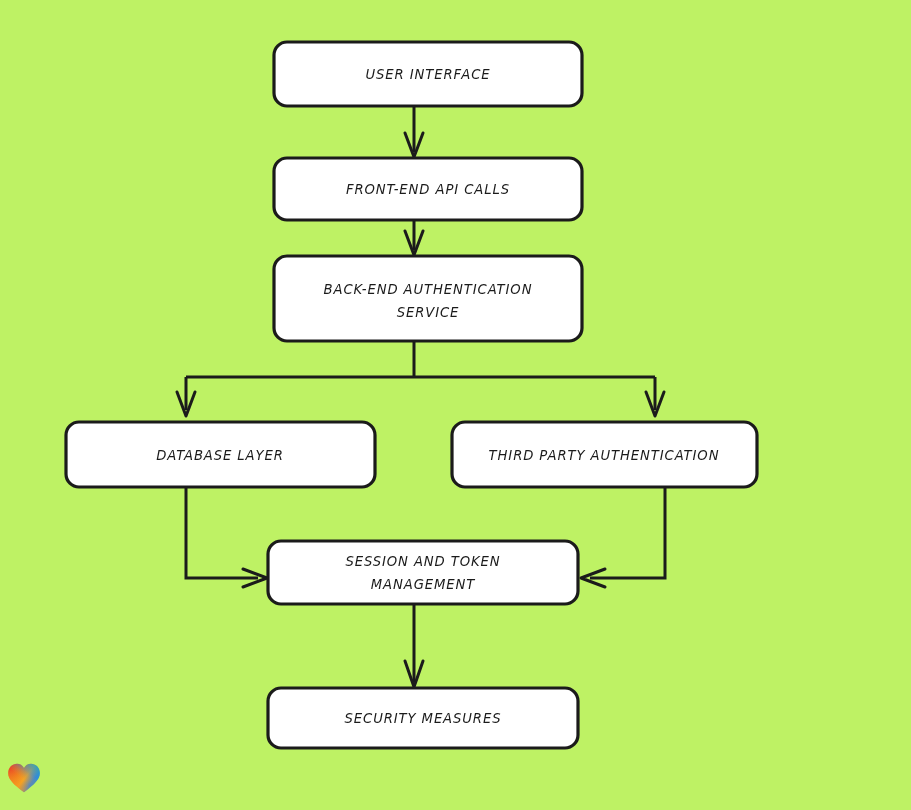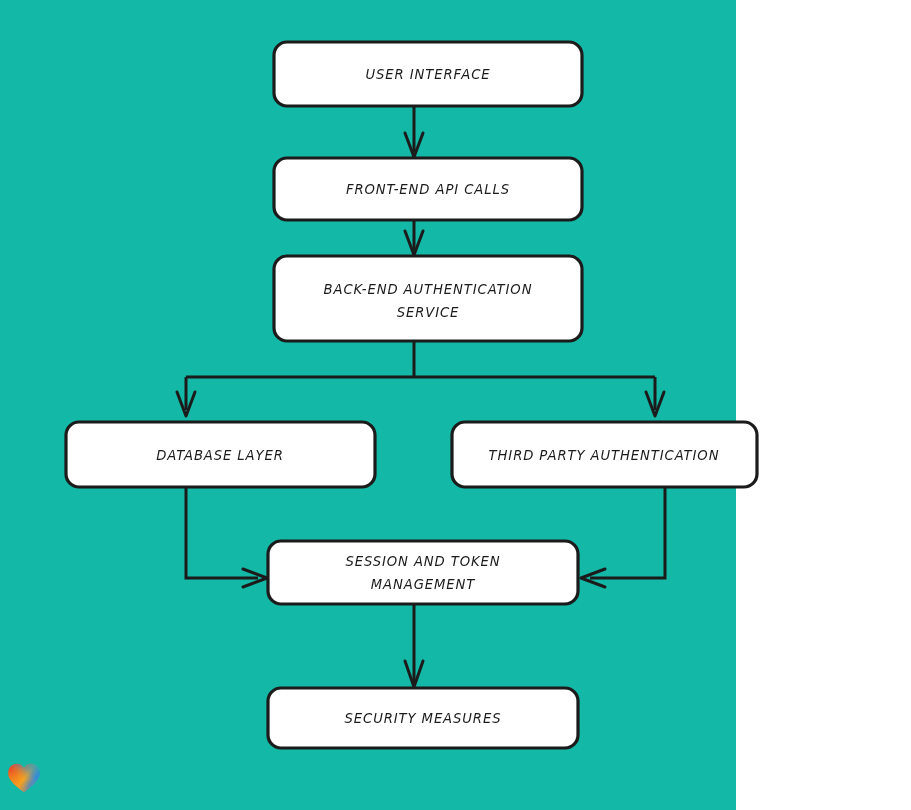--- a/index.html
+++ b/index.html
@@ -8,23 +8,23 @@
     background: #ffffff;
   }
   body {
     width: 911px;
     height: 810px;
     overflow: hidden;
     font-family: "DejaVu Sans", sans-serif;
   }
   #canvas {
     position: relative;
-    width: 736px;
+    width: 911px;
     height: 810px;
-    background: #14b8a6;
+    background: #bef264;
   }
   svg.diagram {
     position: absolute;
     top: 0;
     left: 0;
     width: 911px;
     height: 810px;
   }
   .node-shape {
     fill: #ffffff;

